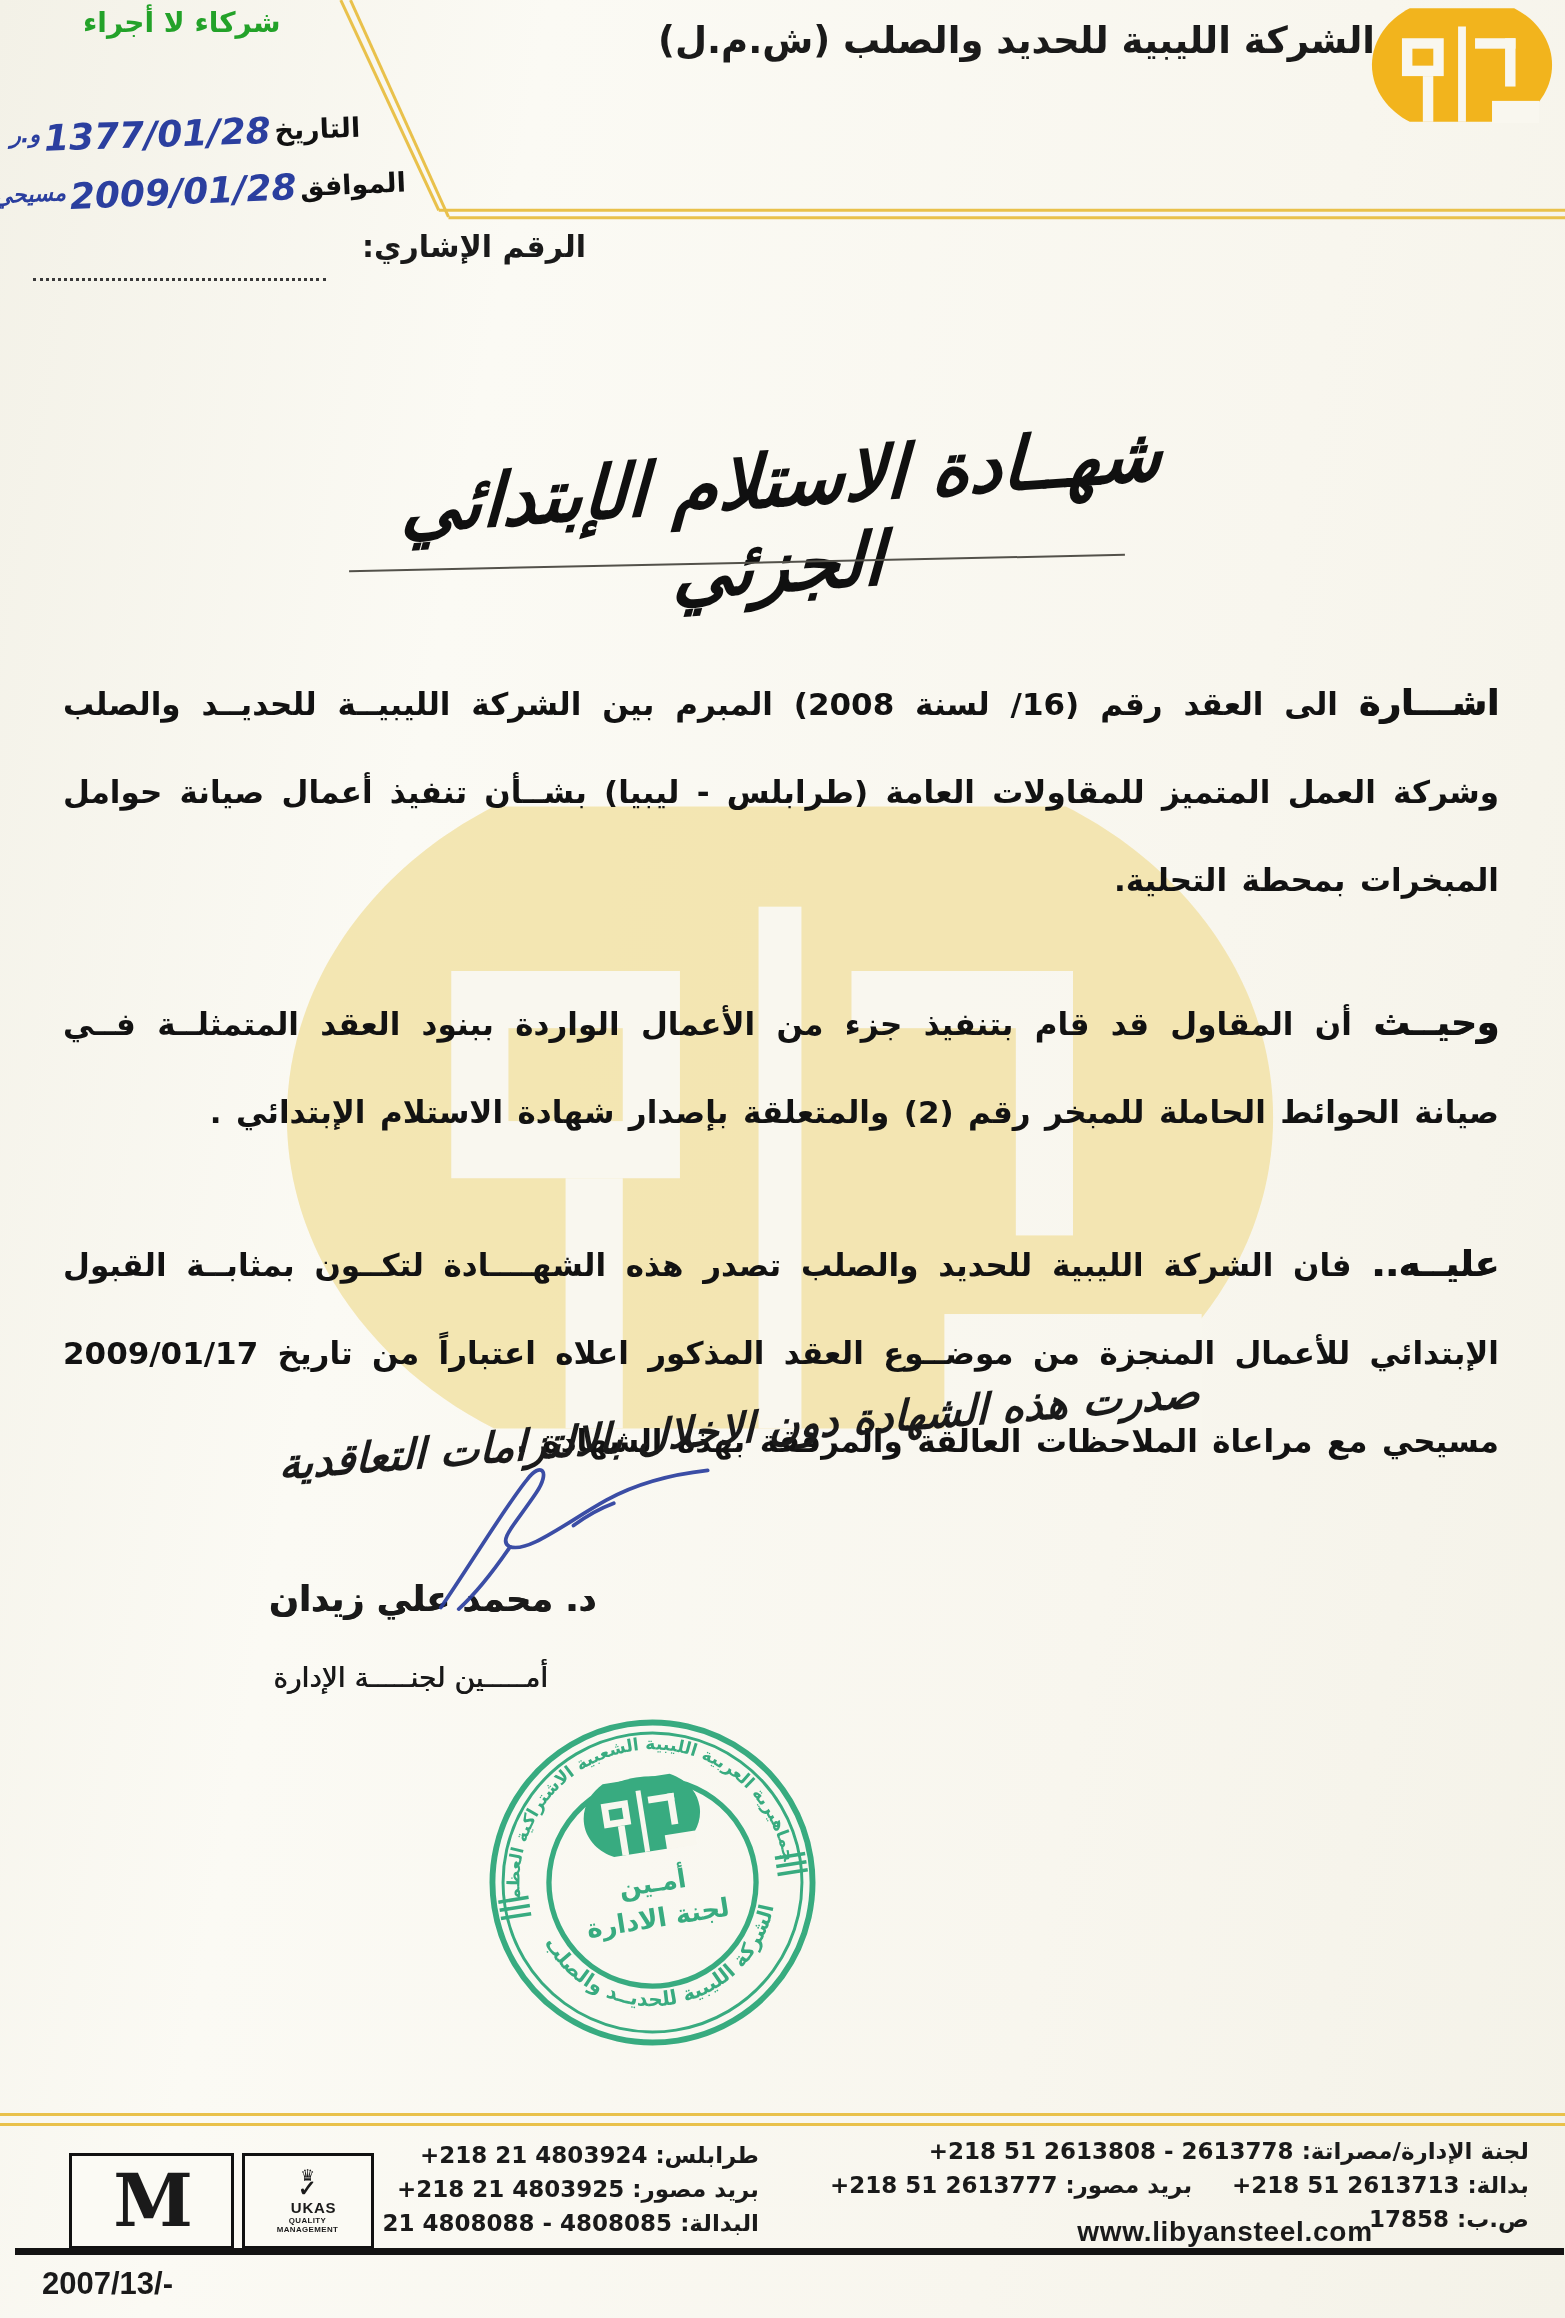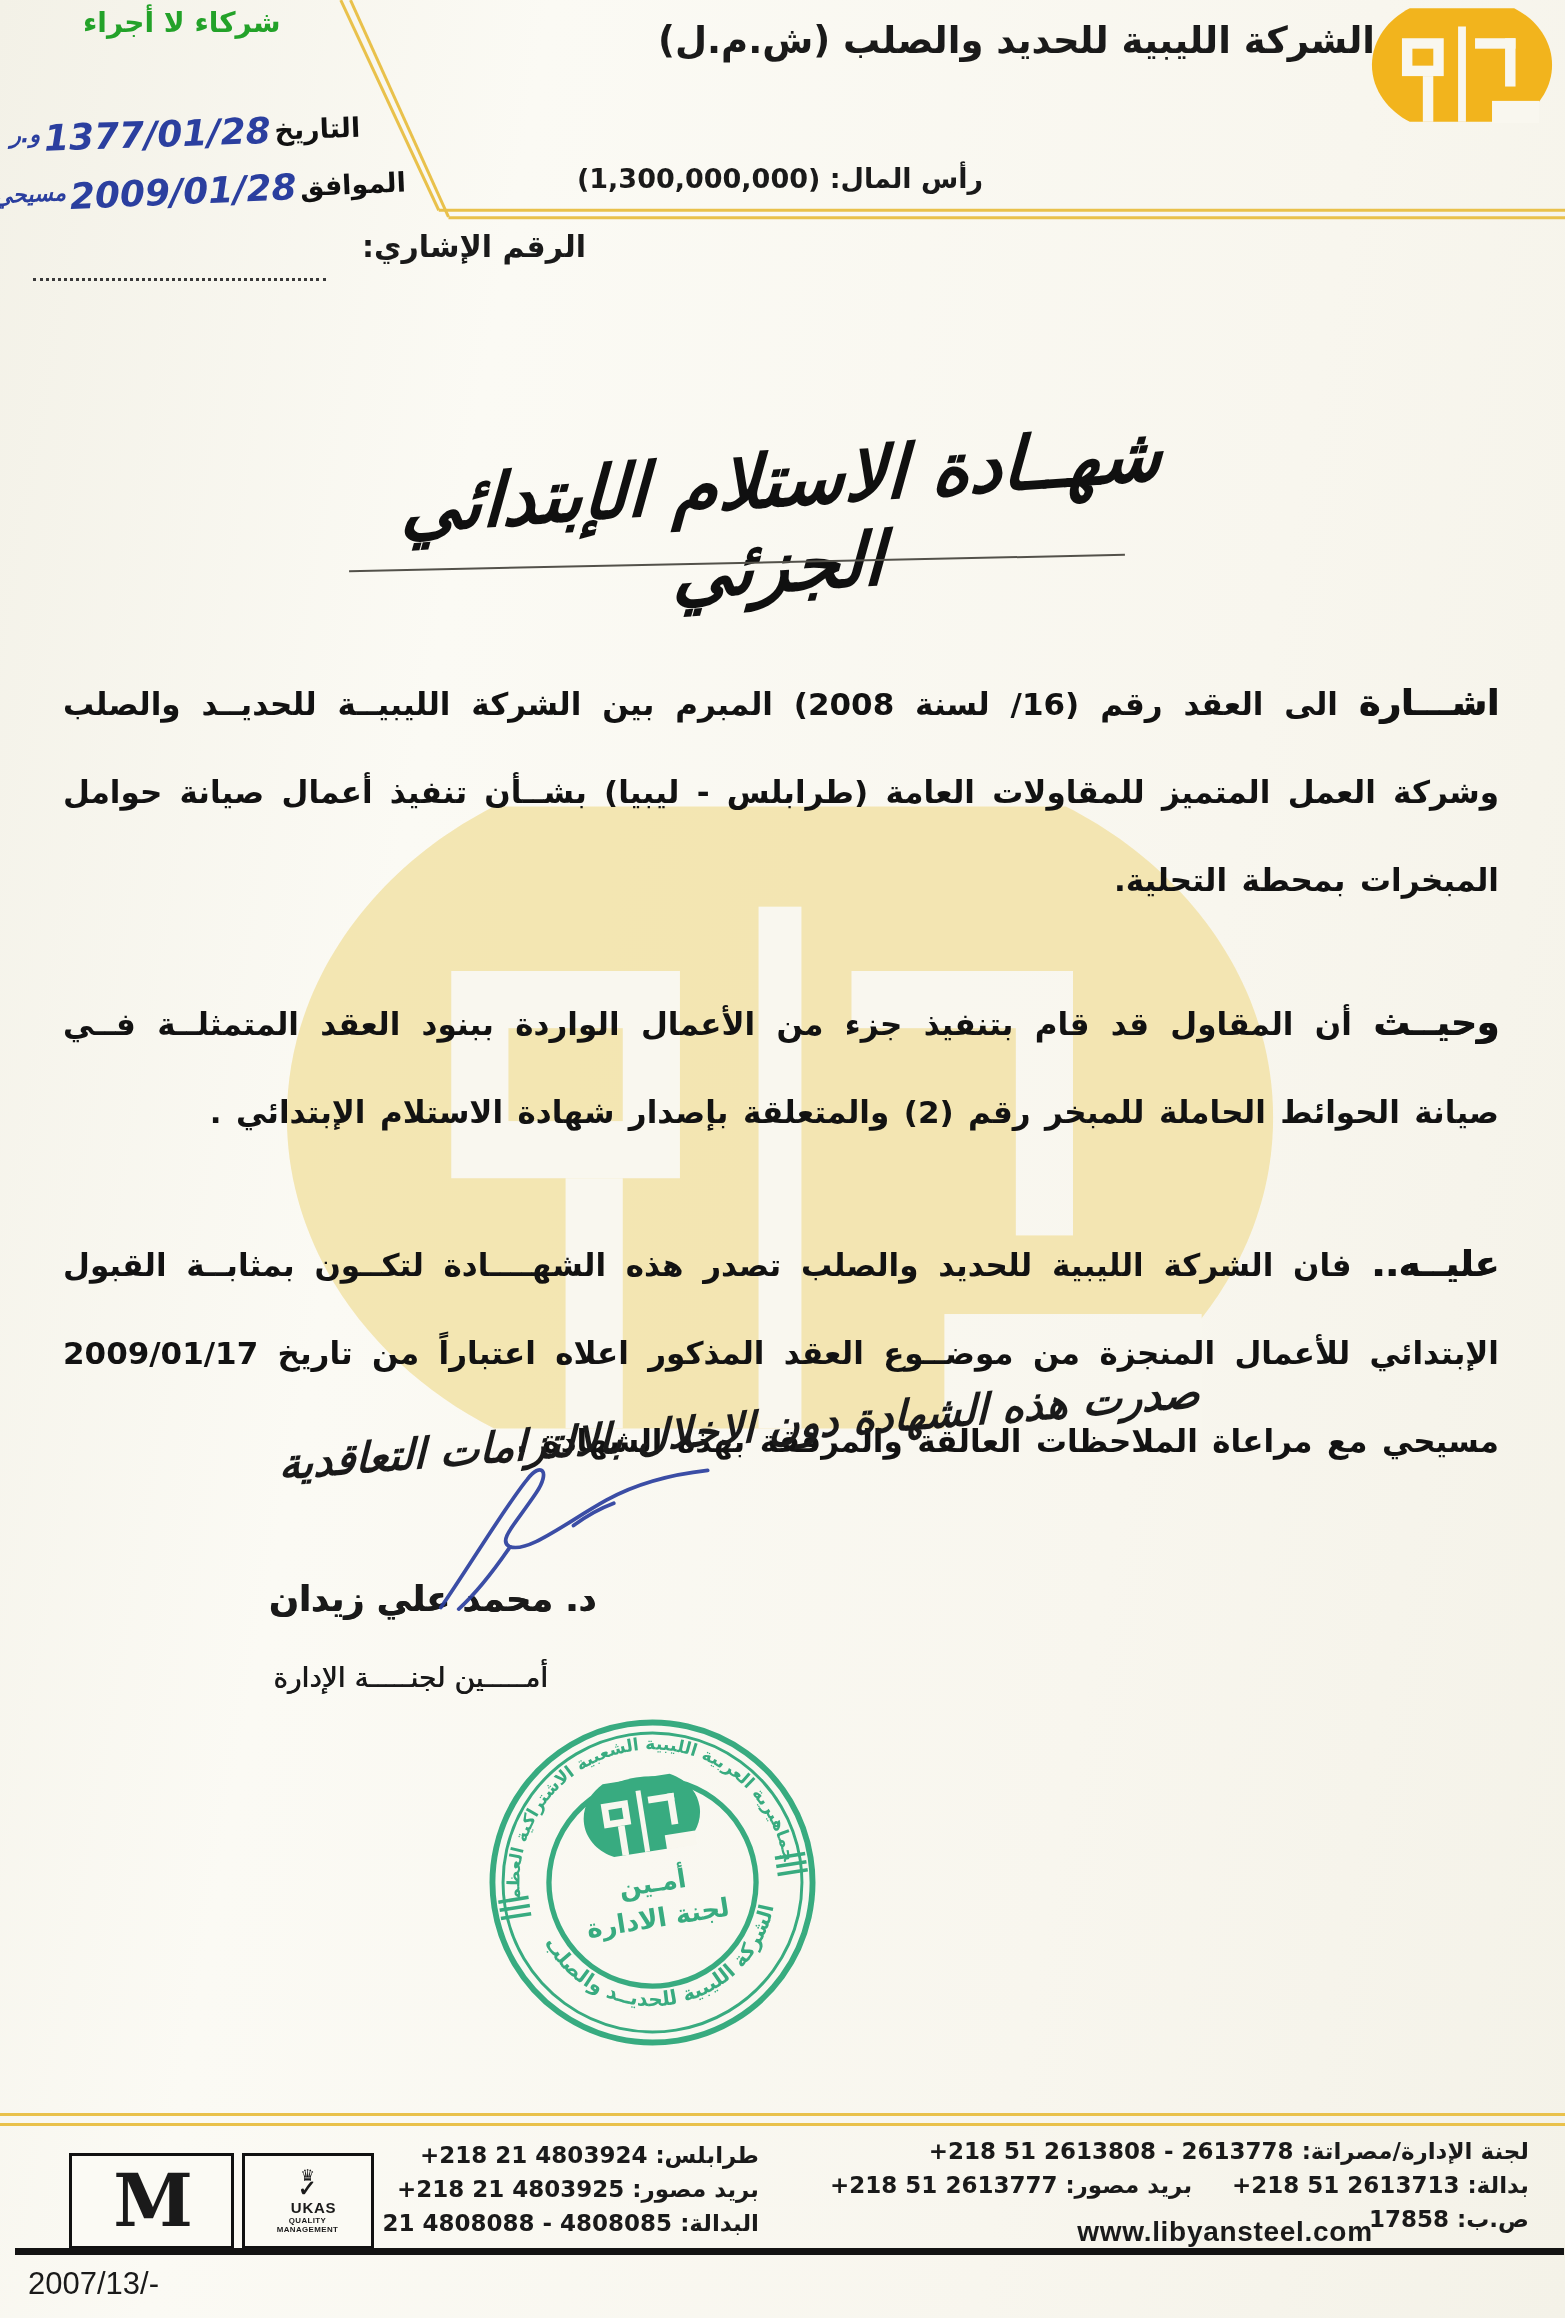--- a/index.html
+++ b/index.html
@@ -66,22 +66,22 @@
   .m-box{width:159px; height:90px; border:3.7px solid #111; display:flex; align-items:center; justify-content:center;
     background:#fbfaf4;}
   .m-mark{font-family:"DejaVu Serif",serif; font-size:72px; font-weight:bold; line-height:1; letter-spacing:-3px;}
   .ukas-box{width:126px; height:90px; border:3.7px solid #111; display:flex; flex-direction:column;
     align-items:center; justify-content:center; background:#fbfaf4; font-family:"Liberation Sans",sans-serif;}
   .ukas-crown{font-size:16.4px; line-height:.9;}
   .ukas-check{font-size:22.4px; font-weight:bold; line-height:.8; margin-top:-3px;}
   .ukas-l1{font-size:15px; font-weight:bold; letter-spacing:0.7px; margin-top:1.5px;margin-left:12px;}
   .ukas-l2,.ukas-l3{font-size:7.9px; font-weight:bold; letter-spacing:0.4px;}
   .black-rule{left:16.4px; top:2248px; width:1549px; height:6.7px; background:#141414;}
-  .doc-number{left:29px; top:2266px; font-family:"Liberation Sans",sans-serif; font-size:31px;
-    font-weight:normal; direction:ltr;}
+  .doc-number{left:43px; top:2266px; font-family:"Liberation Sans",sans-serif; font-size:31px;
+    font-weight:bold; direction:ltr;}
   .defs-hidden{position:absolute; width:0; height:0; overflow:hidden;}
 </style>
 </head>
 <body>
 
 <div class="page">
 
   <svg class="defs-hidden" aria-hidden="true">
     <defs>
       <g id="logoShape">
@@ -101,21 +101,20 @@
     <line x1="457" y1="0" x2="588" y2="281" stroke="var(--lineGold)" stroke-width="4"></line>
     <line x1="470" y1="0" x2="601" y2="290" stroke="var(--lineGold)" stroke-width="4"></line>
     <line x1="588" y1="281" x2="2094" y2="281" stroke="var(--lineGold)" stroke-width="4"></line>
     <line x1="601" y1="291" x2="2094" y2="291" stroke="var(--lineGold)" stroke-width="4"></line>
   </svg>
 
   <svg class="abs logo-header" viewBox="0 0 300 190">
     <use href="#logoShape"></use>
   </svg>
   <div class="abs company-name">الشركة الليبية للحديد والصلب (ش.م.ل)</div>
-  <div class="abs capital-line">رأس المال: (1,300,000,000)</div>
   <div class="abs slogan">شركاء لا أجراء</div>
 
   <div class="abs date-row date-row-1">
     <span class="date-lbl">التاريخ</span>
     <span class="hand">1377/01/28</span>
     <span class="hand-suffix">و.ر</span>
   </div>
   <div class="abs date-row date-row-2">
     <span class="date-lbl">الموافق</span>
     <span class="hand">2009/01/28</span>

